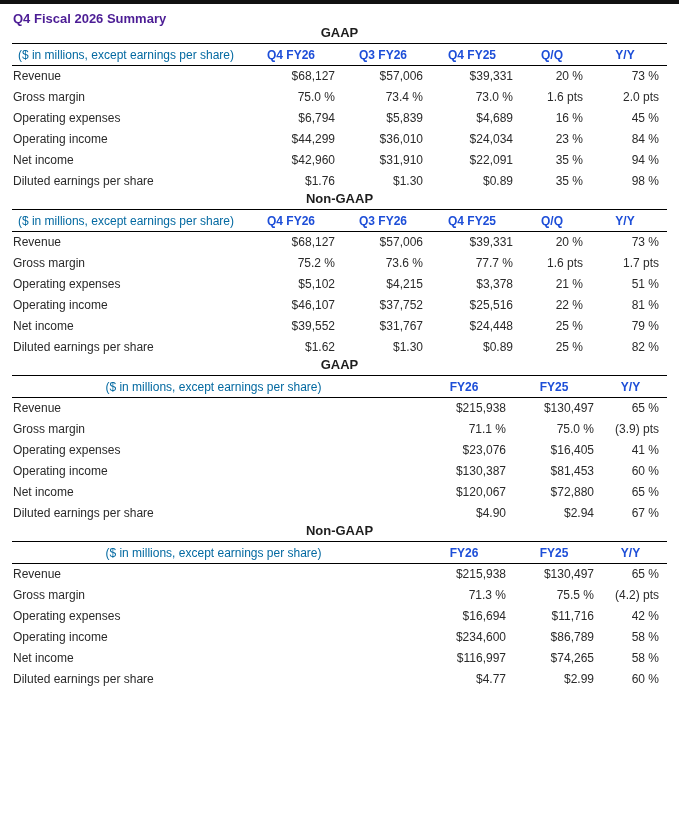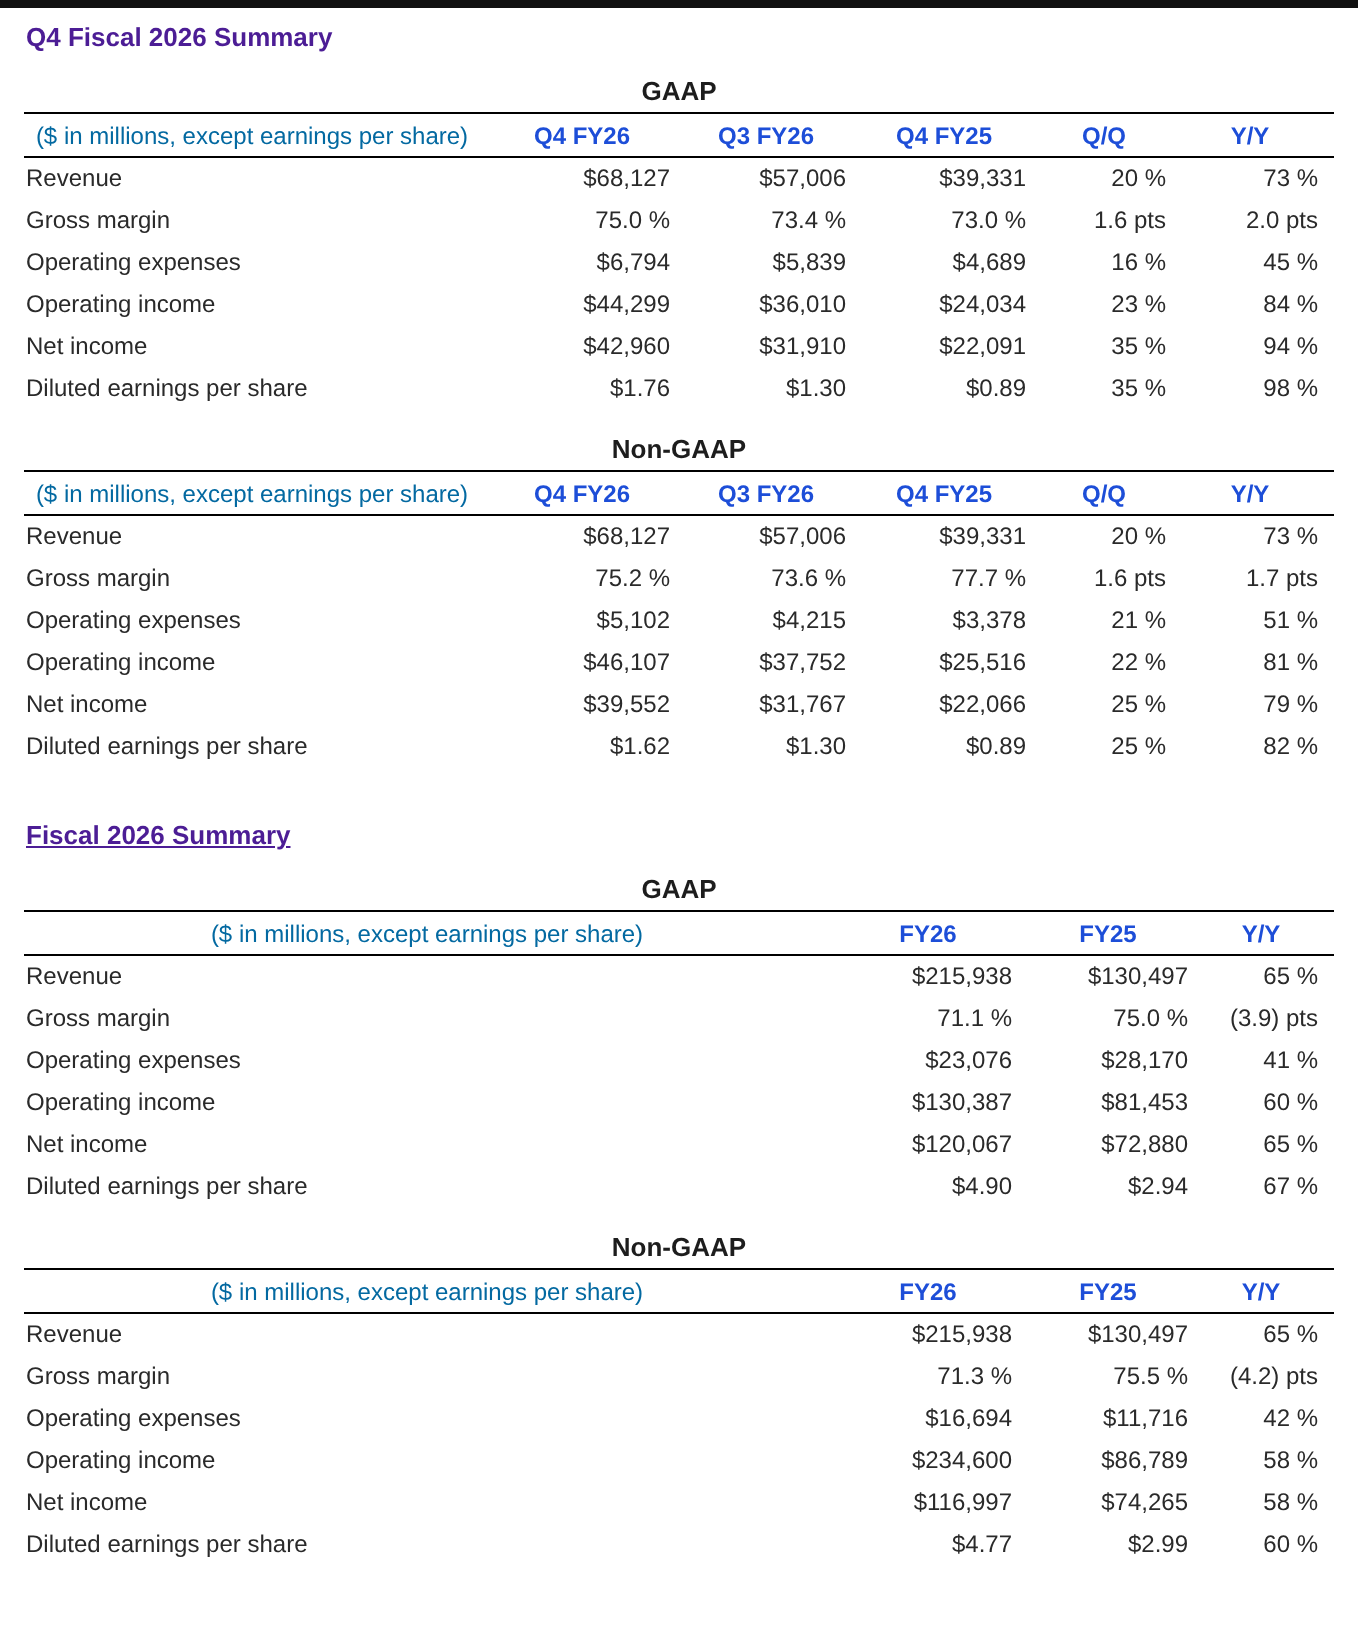--- a/index.html
+++ b/index.html
@@ -11,21 +11,21 @@
     font-family: "Liberation Sans", sans-serif;
     overflow: hidden;
   }
   .topbar { height: 4px; background: #111111; }
   .content { padding: 0 12px; }
   .doc-title {
     font-size: 13px; font-weight: 700; line-height: 15px;
     margin: 7px 0 0 1px; color: #4c1d95;
   }
   .doc-title.underlined { text-decoration: underline; }
-  .fin-table { margin-top: 13px; }
+  .fin-table { }
   .fin-table.gap-lg { }
   .table-title {
     text-align: center; font-weight: 700; font-size: 13px; line-height: 14px;
     padding-bottom: 3px; border-bottom: 1.5px solid #000000; color: #1d1d1d;
   }
   table { width: 100%; border-collapse: collapse; table-layout: fixed; }
   thead th {
     font-size: 12px; line-height: 14px; vertical-align: bottom;
     padding: 4px 8px 3px 0; border-bottom: 1px solid #000000; color: #1d4ed8;
   }
@@ -175,37 +175,36 @@
           <td class="num">$46,107</td>
           <td class="num">$37,752</td>
           <td class="num">$25,516</td>
           <td class="num">22 %</td>
           <td class="num">81 %</td>
         </tr>
         <tr>
           <td class="label">Net income</td>
           <td class="num">$39,552</td>
           <td class="num">$31,767</td>
-          <td class="num">$22,066</td>
+          <td class="num">$24,448</td>
           <td class="num">25 %</td>
           <td class="num">79 %</td>
         </tr>
         <tr>
           <td class="label">Diluted earnings per share</td>
           <td class="num">$1.62</td>
           <td class="num">$1.30</td>
           <td class="num">$0.89</td>
           <td class="num">25 %</td>
           <td class="num">82 %</td>
         </tr>
       </tbody>
     </table>
   </section>
 
-  <div class="doc-title underlined" style="margin-top:26px">Fiscal 2026 Summary</div>
 
   <section class="fin-table">
     <div class="table-title">GAAP</div>
     <table>
       <colgroup>
           <col style="width:410px">
           <col style="width:92px">
           <col style="width:88px">
           <col style="width:65px">
         </colgroup>
@@ -226,21 +225,21 @@
         </tr>
         <tr>
           <td class="label">Gross margin</td>
           <td class="num">71.1 %</td>
           <td class="num">75.0 %</td>
           <td class="num">(3.9) pts</td>
         </tr>
         <tr>
           <td class="label">Operating expenses</td>
           <td class="num">$23,076</td>
-          <td class="num">$28,170</td>
+          <td class="num">$16,405</td>
           <td class="num">41 %</td>
         </tr>
         <tr>
           <td class="label">Operating income</td>
           <td class="num">$130,387</td>
           <td class="num">$81,453</td>
           <td class="num">60 %</td>
         </tr>
         <tr>
           <td class="label">Net income</td>

